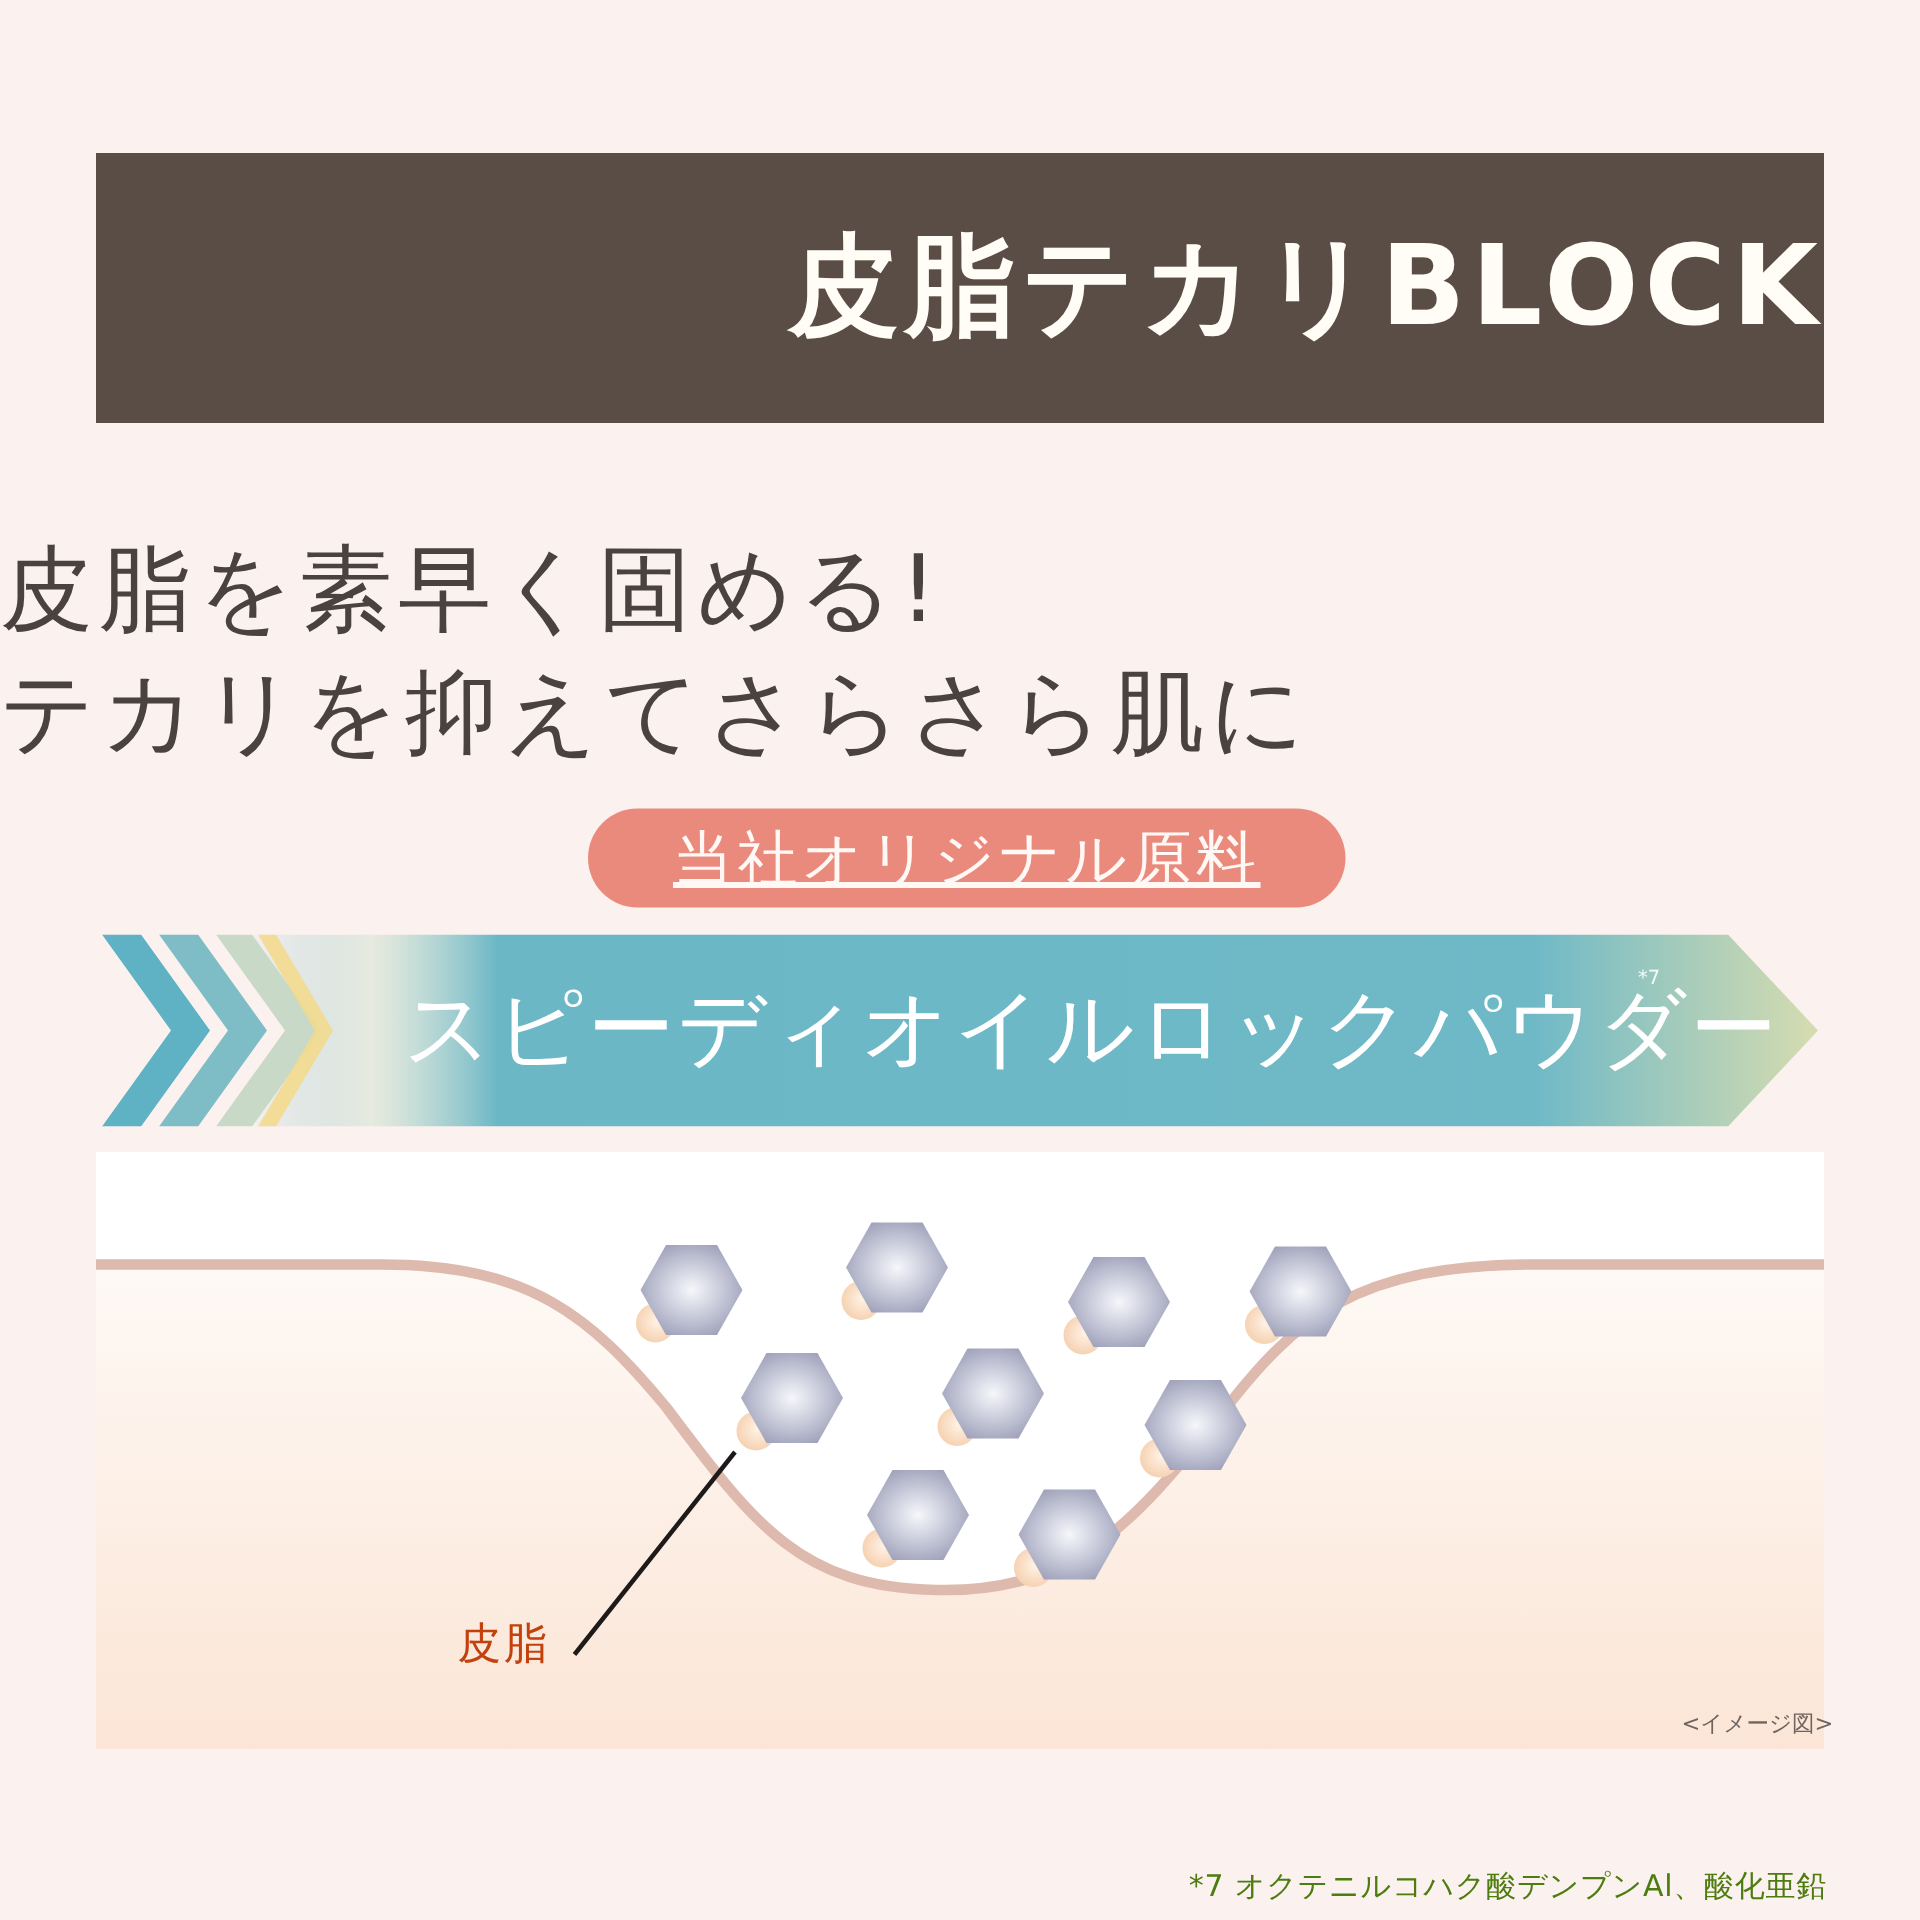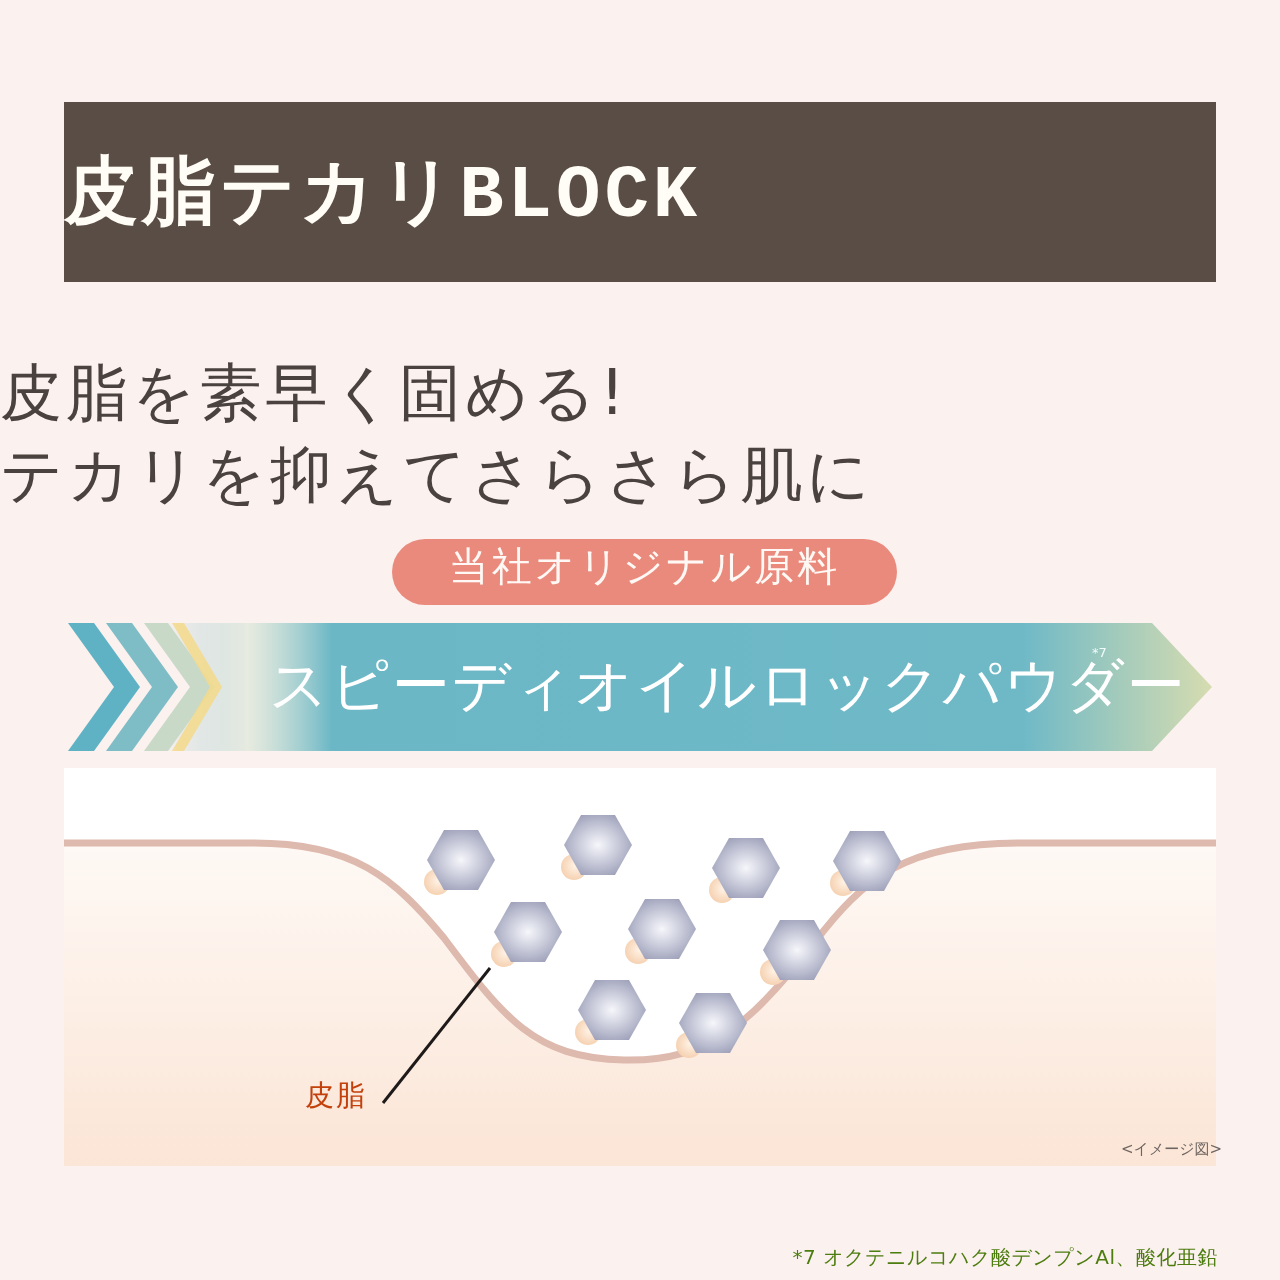--- a/index.html
+++ b/index.html
@@ -5,36 +5,36 @@
   html, body { margin: 0; padding: 0; }
   body {
     width: 1280px; height: 1280px; overflow: hidden;
     background: #fbf1ef;
     font-family: "DejaVu Sans", "Liberation Sans", sans-serif;
     position: relative;
   }
   .title-bar {
     position: absolute; left: 64px; top: 102px; width: 1152px; height: 180px;
     background: #5a4d45;
-    display: flex; align-items: center; justify-content: flex-start; font-family: Liberation Mono, monospace;
+    display: flex; align-items: center; justify-content: flex-end;
   }
   .title-bar .title {
     color: #fffdf6; font-size: 74px; font-weight: bold; letter-spacing: 4px;
   }
   .headline {
     position: absolute; left: 0; top: 352px; width: 1280px;
     text-align: left; color: #4a423e; font-size: 62px; line-height: 82px;
     letter-spacing: 4px;
   }
   .headline div { display: block; }
   .pill {
     position: absolute; left: 392px; top: 539px; width: 505px; height: 66px;
     border-radius: 33px; background: #ea8a7c;
-    display: flex; align-items: flex-start; justify-content: center;
-    color: #fff8f4; font-size: 40px; letter-spacing: 3px;
+    display: flex; align-items: center; justify-content: center;
+    color: #fff8f4; font-size: 40px; letter-spacing: 3px; text-decoration: underline;
   }
   .banner {
     position: absolute; left: 64px; top: 623px; width: 1152px; height: 128px;
   }
   .banner svg { position: absolute; left: 0; top: 0; }
   .banner .banner-text {
     position: absolute; left: 205px; top: 24px;
     color: #ffffff; font-size: 58px; letter-spacing: 2px; white-space: nowrap;
   }
   .banner .footnote-mark {

